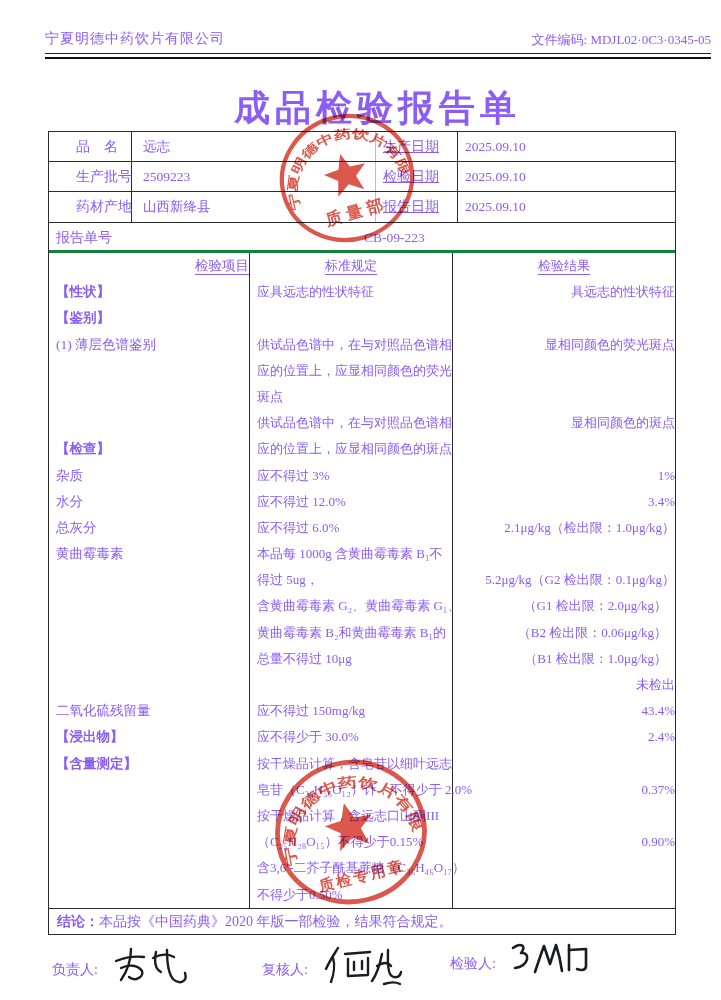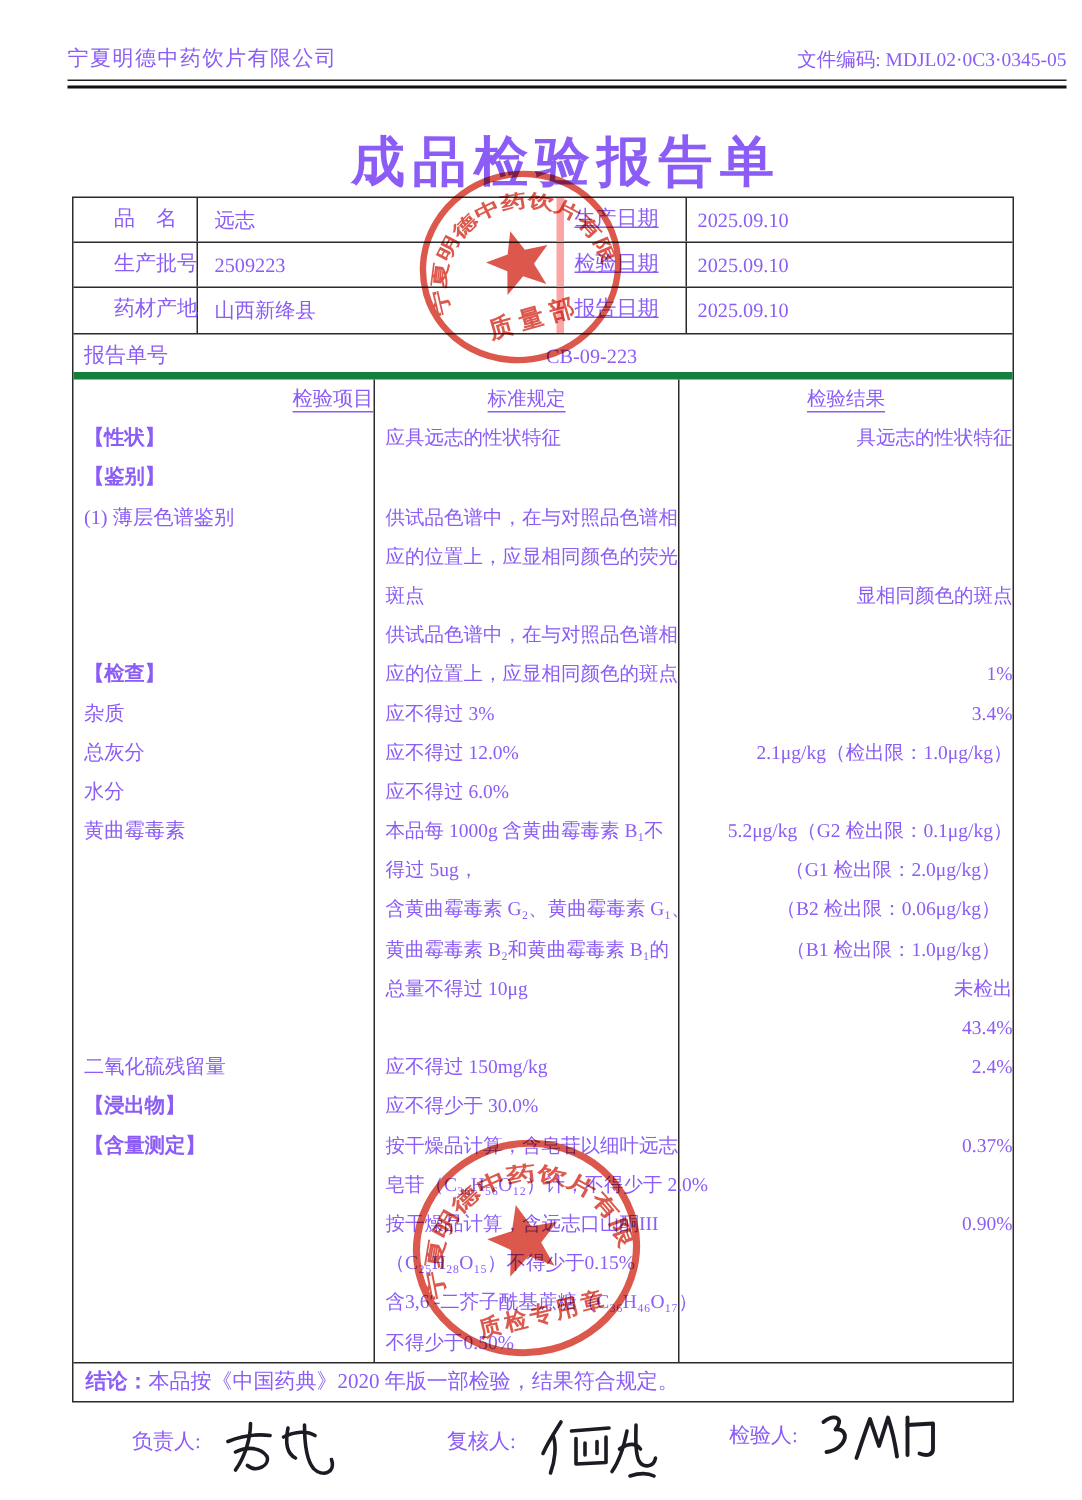--- a/index.html
+++ b/index.html
@@ -12,45 +12,45 @@
             border-top:1px solid #222;border-bottom:2px solid #111;}
   .title{position:absolute;left:0;right:0;top:84px;text-align:center;
          font-size:36px;font-weight:bold;letter-spacing:5px;}
   
   .table{position:absolute;left:48px;top:131px;width:628px;height:804px;
          border:1.5px solid #2b2b2b;box-sizing:border-box;font-size:13.5px;}
   .irow{display:flex;height:30px;line-height:29px;border-bottom:1px solid #2b2b2b;box-sizing:border-box;}
   .irow:nth-child(3){height:31px;}
   .ic{box-sizing:border-box;padding-left:7px;white-space:nowrap;overflow:visible;}
   .lab{width:63px;border-right:1px solid #2b2b2b;font-size:14px;margin-left:20px;}
-  .val{width:244px;border-right:5px solid #fca5a5;padding-left:11px;}
+  .val{width:244px;border-right:1px solid #fca5a5;padding-left:11px;}
   .lab2{width:82px;border-right:1px solid #2b2b2b;font-size:14px;text-decoration:underline;}
   .val2{flex:1;padding-left:7px;}
-  .rrow{display:flex;height:30px;line-height:29px;border-bottom:5px solid #15803d;box-sizing:border-box;}
+  .rrow{display:flex;height:30px;line-height:29px;border-bottom:3px solid #15803d;box-sizing:border-box;}
   .rlab{width:307px;box-sizing:border-box;padding-left:7px;font-size:14px;}
   .rval{flex:1;box-sizing:border-box;padding-left:8px;}
   
   .grid{display:flex;height:655px;box-sizing:border-box;}
   .gcol{box-sizing:border-box;overflow:visible;}
   .gc1{width:202px;border-right:1px solid #2b2b2b;}
   .gc2{width:203px;border-right:1px solid #2b2b2b;font-size:13px;}
   .gc3{width:223px;font-size:13px;}
   .tline{height:26.2px;line-height:26.2px;white-space:nowrap;padding-left:7px;box-sizing:border-box;}
   .gc3 .tline{padding-left:11px;text-align:right;}
   .tline.hd{text-decoration:underline;text-underline-offset:4px;text-align:right;}
   .tline.ctr{text-align:center;padding-left:0;}
   .tline.ra{padding-right:8px;padding-left:0;}
   .tline.bt{font-weight:bold;}
   
   .concl{height:27px;line-height:26px;border-top:1px solid #2b2b2b;box-sizing:border-box;
          padding-left:8px;font-size:14px;white-space:nowrap;}
   .concl b{font-weight:bold;}
   
   .sigrow{position:absolute;left:48px;top:936px;width:628px;height:55px;}
-  .siggrp{position:absolute;display:flex;align-items:flex-start;margin-left:36px;}
+  .siggrp{position:absolute;display:flex;align-items:flex-end;}
   .siglab{font-size:14px;line-height:40px;white-space:nowrap;}
   .sigink{margin-left:10px;margin-top:2px;}
   
   .stamp{position:absolute;pointer-events:none;mix-blend-mode:multiply;opacity:0.85;}
 </style>
 </head>
 <body>
 
 <div class="page">
 
@@ -88,22 +88,22 @@
       <div class="gcol gc1">
         <div class="tline hd">检验项目</div>
       <div class="tline bt">【性状】</div>
           <div class="tline bt">【鉴别】</div>
           <div class="tline">(1) 薄层色谱鉴别</div>
           <div class="tline"></div>
           <div class="tline"></div>
           <div class="tline"></div>
           <div class="tline bt">【检查】</div>
           <div class="tline">杂质</div>
+          <div class="tline">水分</div>
           <div class="tline">总灰分</div>
-          <div class="tline">水分</div>
           <div class="tline">黄曲霉毒素</div>
           <div class="tline"></div>
           <div class="tline"></div>
           <div class="tline"></div>
           <div class="tline"></div>
           <div class="tline"></div>
           <div class="tline">二氧化硫残留量</div>
           <div class="tline bt">【浸出物】</div>
           <div class="tline bt">【含量测定】</div>
           <div class="tline"></div>
@@ -136,20 +136,21 @@
           <div class="tline">皂苷（C₃₆H₅₆O₁₂）计，不得少于 2.0%</div>
           <div class="tline">按干燥品计算，含远志口山酮III</div>
           <div class="tline">（C₂₅H₂₈O₁₅）不得少于0.15%</div>
           <div class="tline">含3,6′-二芥子酰基蔗糖（C₃₆H₄₆O₁₇）</div>
           <div class="tline">不得少于0.50%</div>
         </div>
       <div class="gcol gc3">
         <div class="tline hd ctr">检验结果</div>
       <div class="tline">具远志的性状特征</div>
           <div class="tline"></div>
+          <div class="tline">显相同颜色的荧光斑点</div>
           <div class="tline"></div>
           <div class="tline"></div>
           <div class="tline">显相同颜色的斑点</div>
           <div class="tline"></div>
           <div class="tline">1%</div>
           <div class="tline">3.4%</div>
           <div class="tline">2.1μg/kg（检出限：1.0μg/kg）</div>
           <div class="tline"></div>
           <div class="tline">5.2μg/kg（G2 检出限：0.1μg/kg）</div>
           <div class="tline ra">（G1 检出限：2.0μg/kg）</div>

